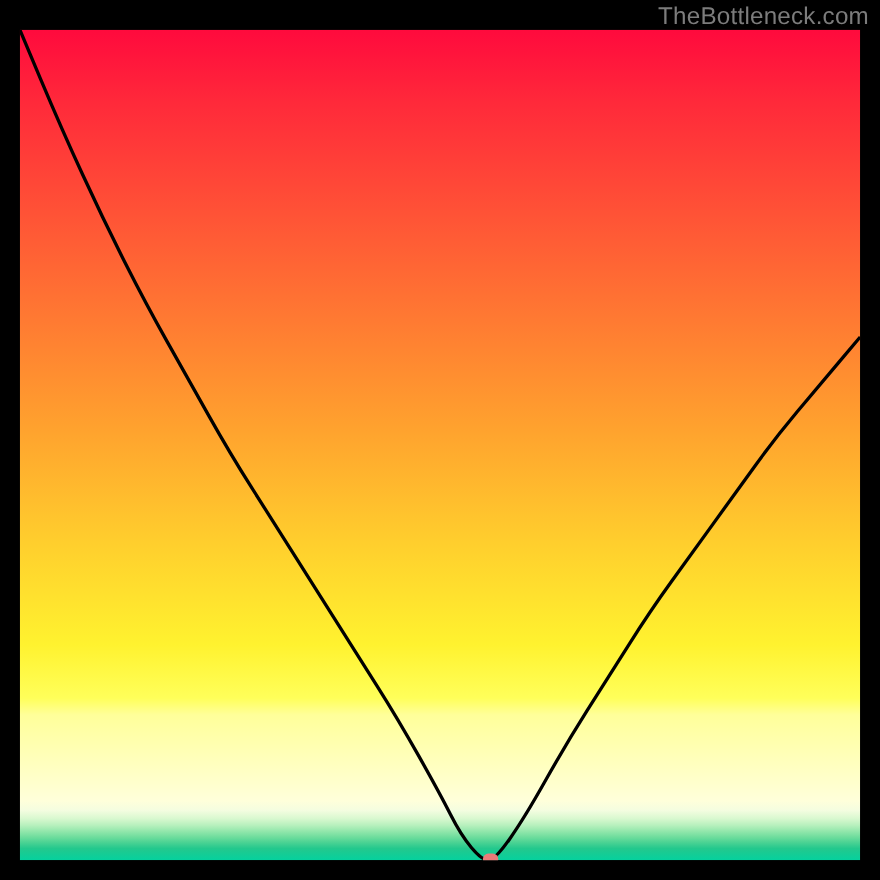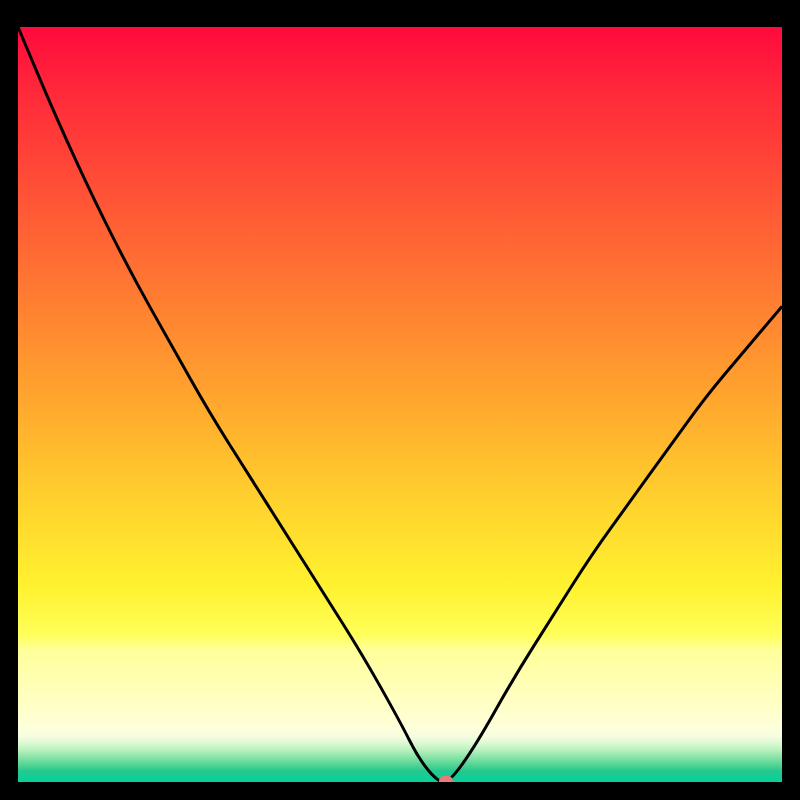--- a/index.html
+++ b/index.html
@@ -73,20 +73,21 @@
     width: 14px;
     height: 10px;
     background: #e97b79;
     border-radius: 5px;
   }
 </style>
 </head>
 <body>
 
 <div class="frame">
+  <div class="attribution">TheBottleneck.com</div>
 
   <div class="plot-box">
     <div class="gradient"></div>
 
     <svg class="curve" viewBox="0 0 764 755" preserveAspectRatio="none">
       <path fill="none" stroke="#000" stroke-width="3" d="M 0 0 Q 0 0 19.1 45.30000000000001 Q 38.2 90.60000000000002 57.300000000000004 132.125 Q 76.4 173.64999999999998 95.5 211.39999999999998 Q 114.6 249.14999999999998 133.7 283.125 Q 152.8 317.1 171.9 351.07500000000005 Q 191 385.05 210.1 415.25 Q 229.2 445.45000000000005 248.29999999999998 475.65000000000003 Q 267.4 505.85 286.5 536.05 Q 305.6 566.25 324.70000000000005 596.45 Q 343.8 626.65 362.9 660.625 Q 382 694.6 391.55 713.475 Q 401.1 732.35 410.65000000000003 743.675 Q 420.20000000000005 755 425.93 755 Q 431.65999999999997 755 445.03 736.125 Q 458.4 717.25 477.5 683.275 Q 496.6 649.3 515.7 619.0999999999999 Q 534.8 588.9 553.9 558.7 Q 573 528.5 592.1 502.075 Q 611.2 475.65 630.3 449.225 Q 649.4 422.8 668.5 396.375 Q 687.6 369.95 706.7 347.3 Q 725.8 324.65000000000003 744.9 302 T 764 279.35"></path>
     </svg>
 
     <div class="marker" style="left: 420.84px; top: 749px;"></div>
   </div>

